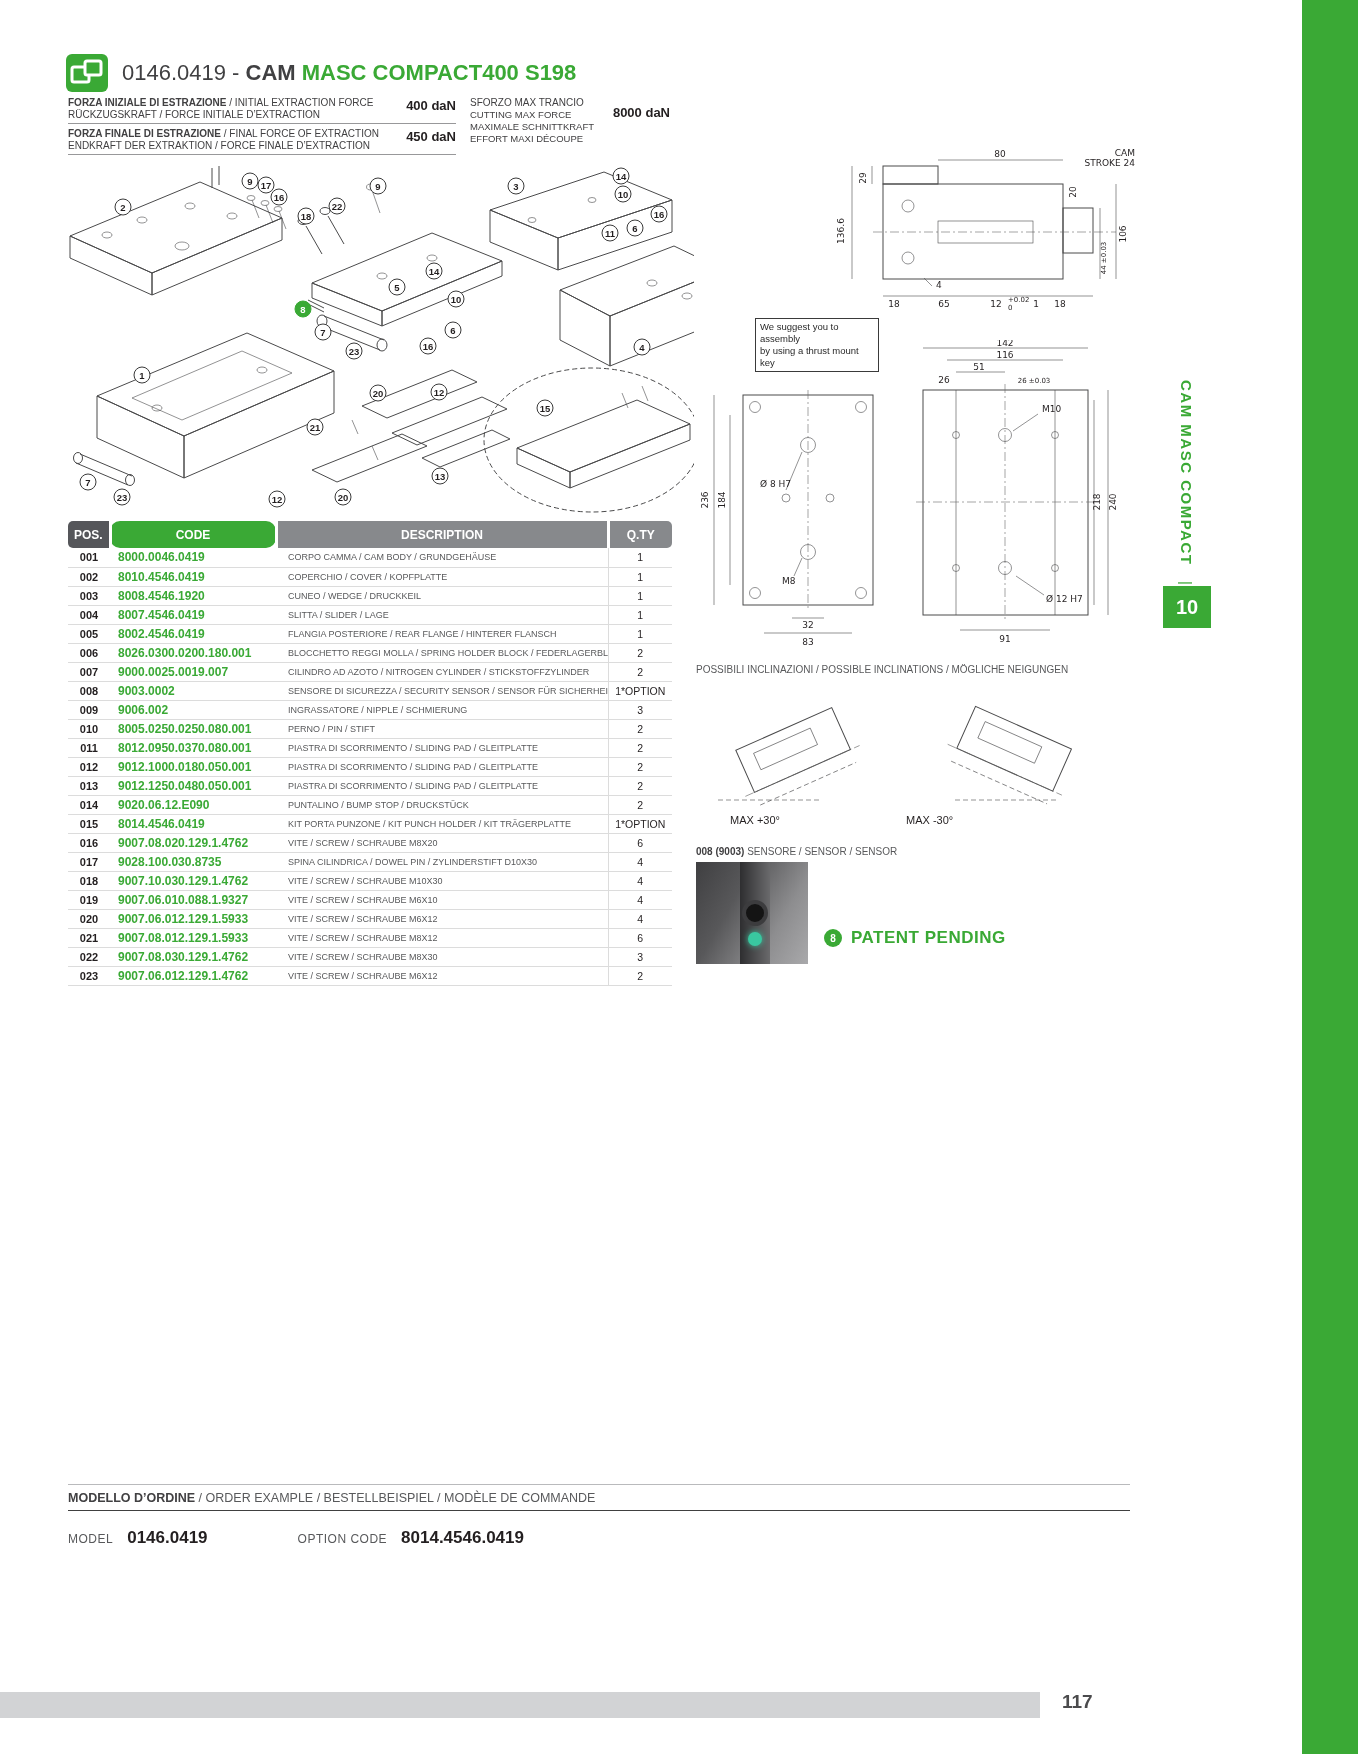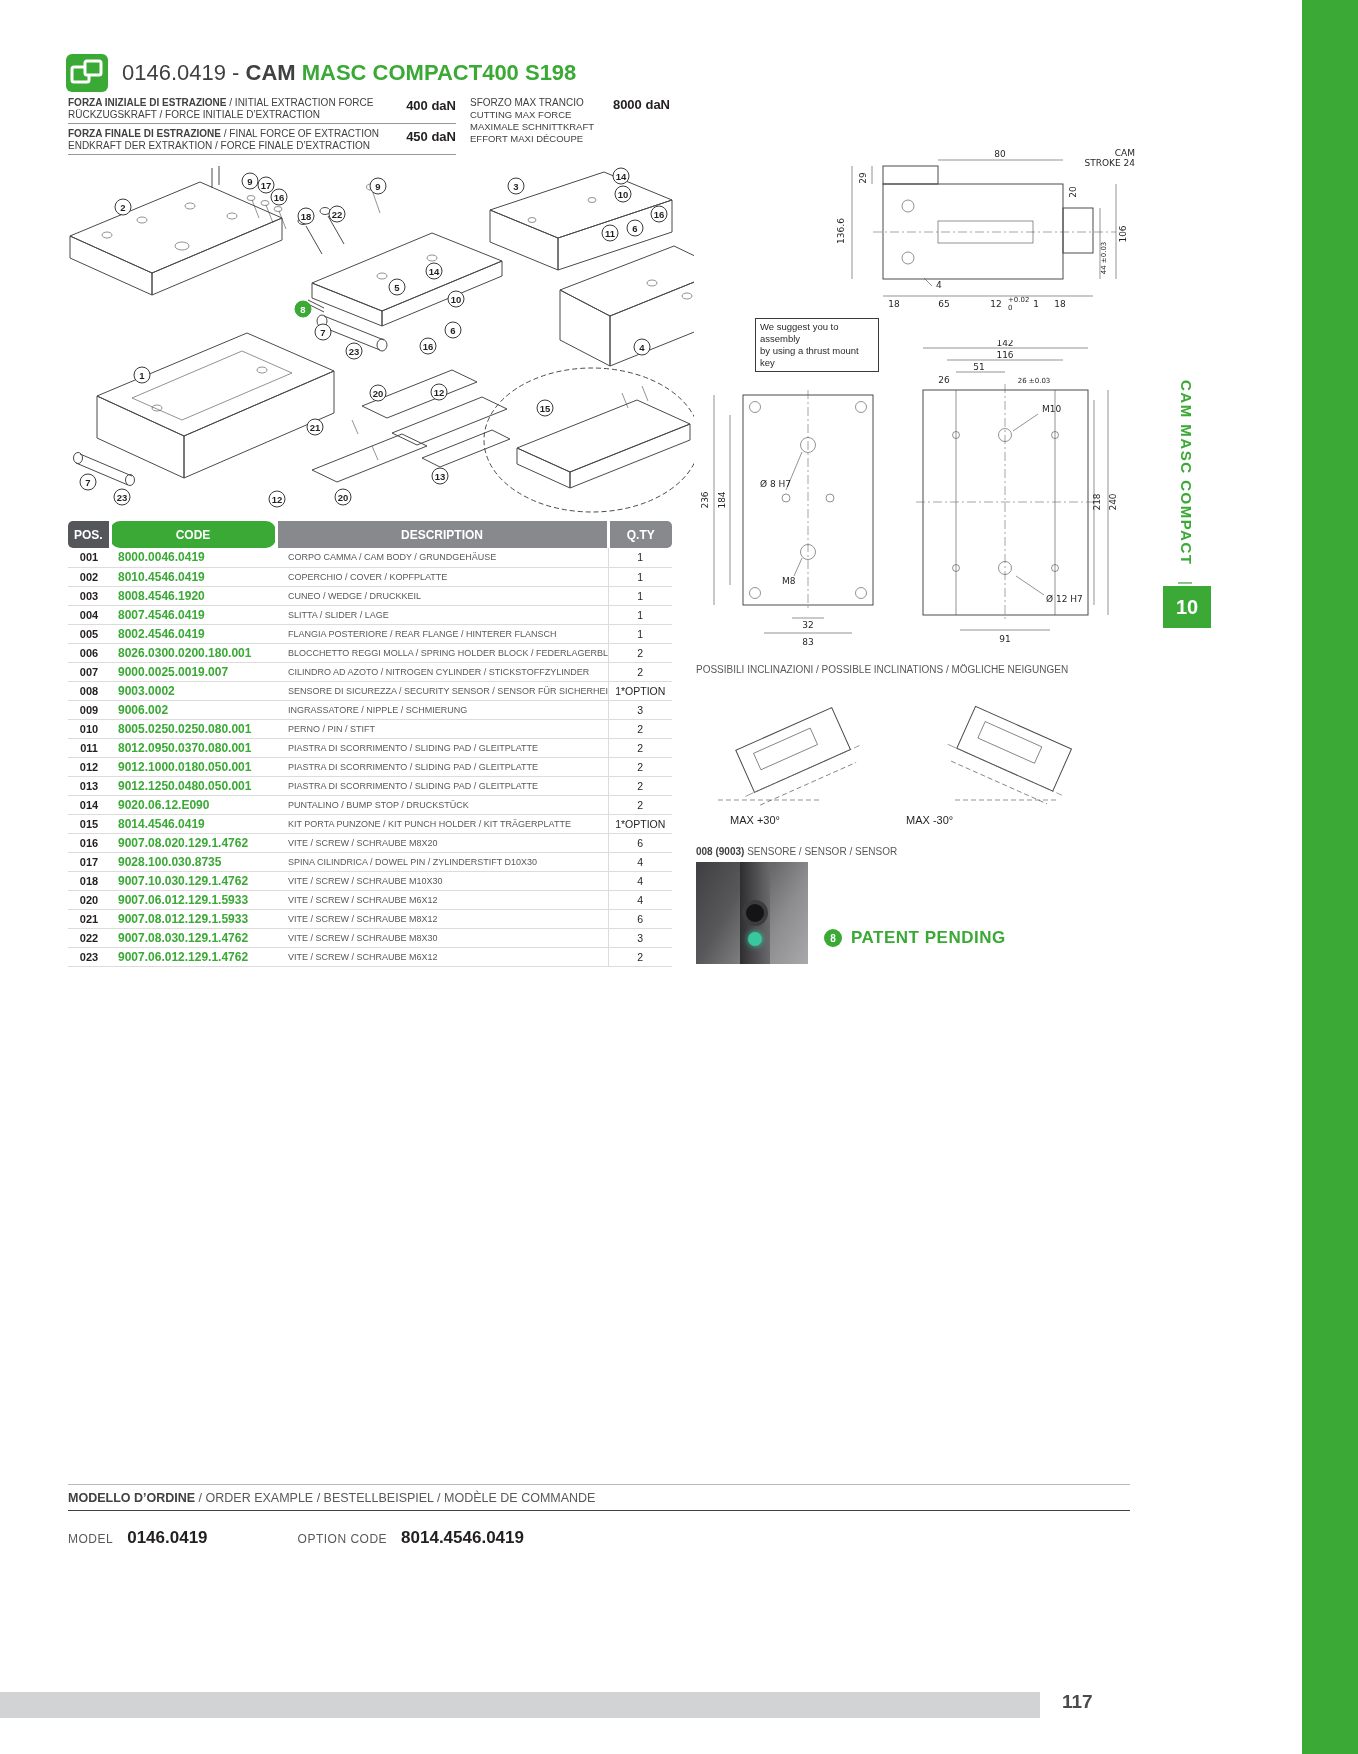--- a/index.html
+++ b/index.html
@@ -32,21 +32,21 @@
   
   .spec-left{position:absolute;left:68px;top:97px;width:388px}
   .spec-row{position:relative;border-bottom:1px solid #98989a;padding-bottom:3px;margin-bottom:4px;padding-right:72px}
   .spec-row .l1{font-size:10px;color:#414042}
   .spec-row .l1 .b{font-weight:bold}
   .spec-row .l2{font-size:10px;color:#414042;margin-top:1px}
   .spec-val{position:absolute;right:0;top:1px;font-size:13px;font-weight:bold;color:var(--dark)}
   .spec-right{position:absolute;left:470px;top:97px;width:200px}
   .spec-right .b{font-size:10px;font-weight:normal;color:#414042}
   .spec-right .ln2{font-size:9.5px;color:#414042;margin-top:1px}
-  .spec-right .spec-val2{position:absolute;right:0;top:0;font-size:13px;font-weight:bold;color:var(--dark)}
+  .spec-right .spec-val2{position:absolute;right:0;top:8px;font-size:13px;font-weight:bold;color:var(--dark)}
 
   
   svg .ln{fill:none;stroke:var(--line);stroke-width:1}
   svg .thin{stroke-width:.6}
   svg .dash{stroke-dasharray:5 3}
   svg .cl{stroke-dasharray:9 3 2 3;stroke-width:.6;stroke:#6a6a6a;fill:none}
   svg .dim{font-family:"DejaVu Sans",sans-serif;font-size:9px;fill:var(--dark)}
   svg .dims{font-family:"DejaVu Sans",sans-serif;font-size:7px;fill:var(--dark)}
   #svg-expl{position:absolute;left:62px;top:158px;width:632px;height:366px}
   #svg-cam{position:absolute;left:828px;top:146px;width:312px;height:172px}
@@ -476,20 +476,26 @@
           <td class="c-desc">SPINA CILINDRICA / DOWEL PIN / ZYLINDERSTIFT D10X30</td>
           <td class="c-qty">4</td>
         </tr>
         <tr>
           <td class="c-pos">018</td>
           <td class="c-code">9007.10.030.129.1.4762</td>
           <td class="c-desc">VITE / SCREW / SCHRAUBE M10X30</td>
           <td class="c-qty">4</td>
         </tr>
         <tr>
+          <td class="c-pos">019</td>
+          <td class="c-code">9007.06.010.088.1.9327</td>
+          <td class="c-desc">VITE / SCREW / SCHRAUBE M6X10</td>
+          <td class="c-qty">4</td>
+        </tr>
+        <tr>
           <td class="c-pos">020</td>
           <td class="c-code">9007.06.012.129.1.5933</td>
           <td class="c-desc">VITE / SCREW / SCHRAUBE M6X12</td>
           <td class="c-qty">4</td>
         </tr>
         <tr>
           <td class="c-pos">021</td>
           <td class="c-code">9007.08.012.129.1.5933</td>
           <td class="c-desc">VITE / SCREW / SCHRAUBE M8X12</td>
           <td class="c-qty">6</td>
@@ -508,21 +514,21 @@
         </tr>
     </tbody>
   </table>
 
   <div id="callouts">
     <div class="callout" style="left: 123px; top: 207px;">2</div>
       <div class="callout" style="left: 250px; top: 181px;">9</div>
       <div class="callout" style="left: 266px; top: 185px;">17</div>
       <div class="callout" style="left: 279px; top: 197px;">16</div>
       <div class="callout" style="left: 306px; top: 216px;">18</div>
-      <div class="callout" style="left: 337px; top: 206px; margin-top: 8px;">22</div>
+      <div class="callout" style="left: 337px; top: 206px;">22</div>
       <div class="callout" style="left: 378px; top: 186px;">9</div>
       <div class="callout" style="left: 516px; top: 186px;">3</div>
       <div class="callout" style="left: 621px; top: 176px;">14</div>
       <div class="callout" style="left: 623px; top: 194px;">10</div>
       <div class="callout" style="left: 610px; top: 233px;">11</div>
       <div class="callout" style="left: 635px; top: 228px;">6</div>
       <div class="callout" style="left: 659px; top: 214px;">16</div>
       <div class="callout" style="left: 397px; top: 287px;">5</div>
       <div class="callout" style="left: 434px; top: 271px;">14</div>
       <div class="callout" style="left: 456px; top: 299px;">10</div>

